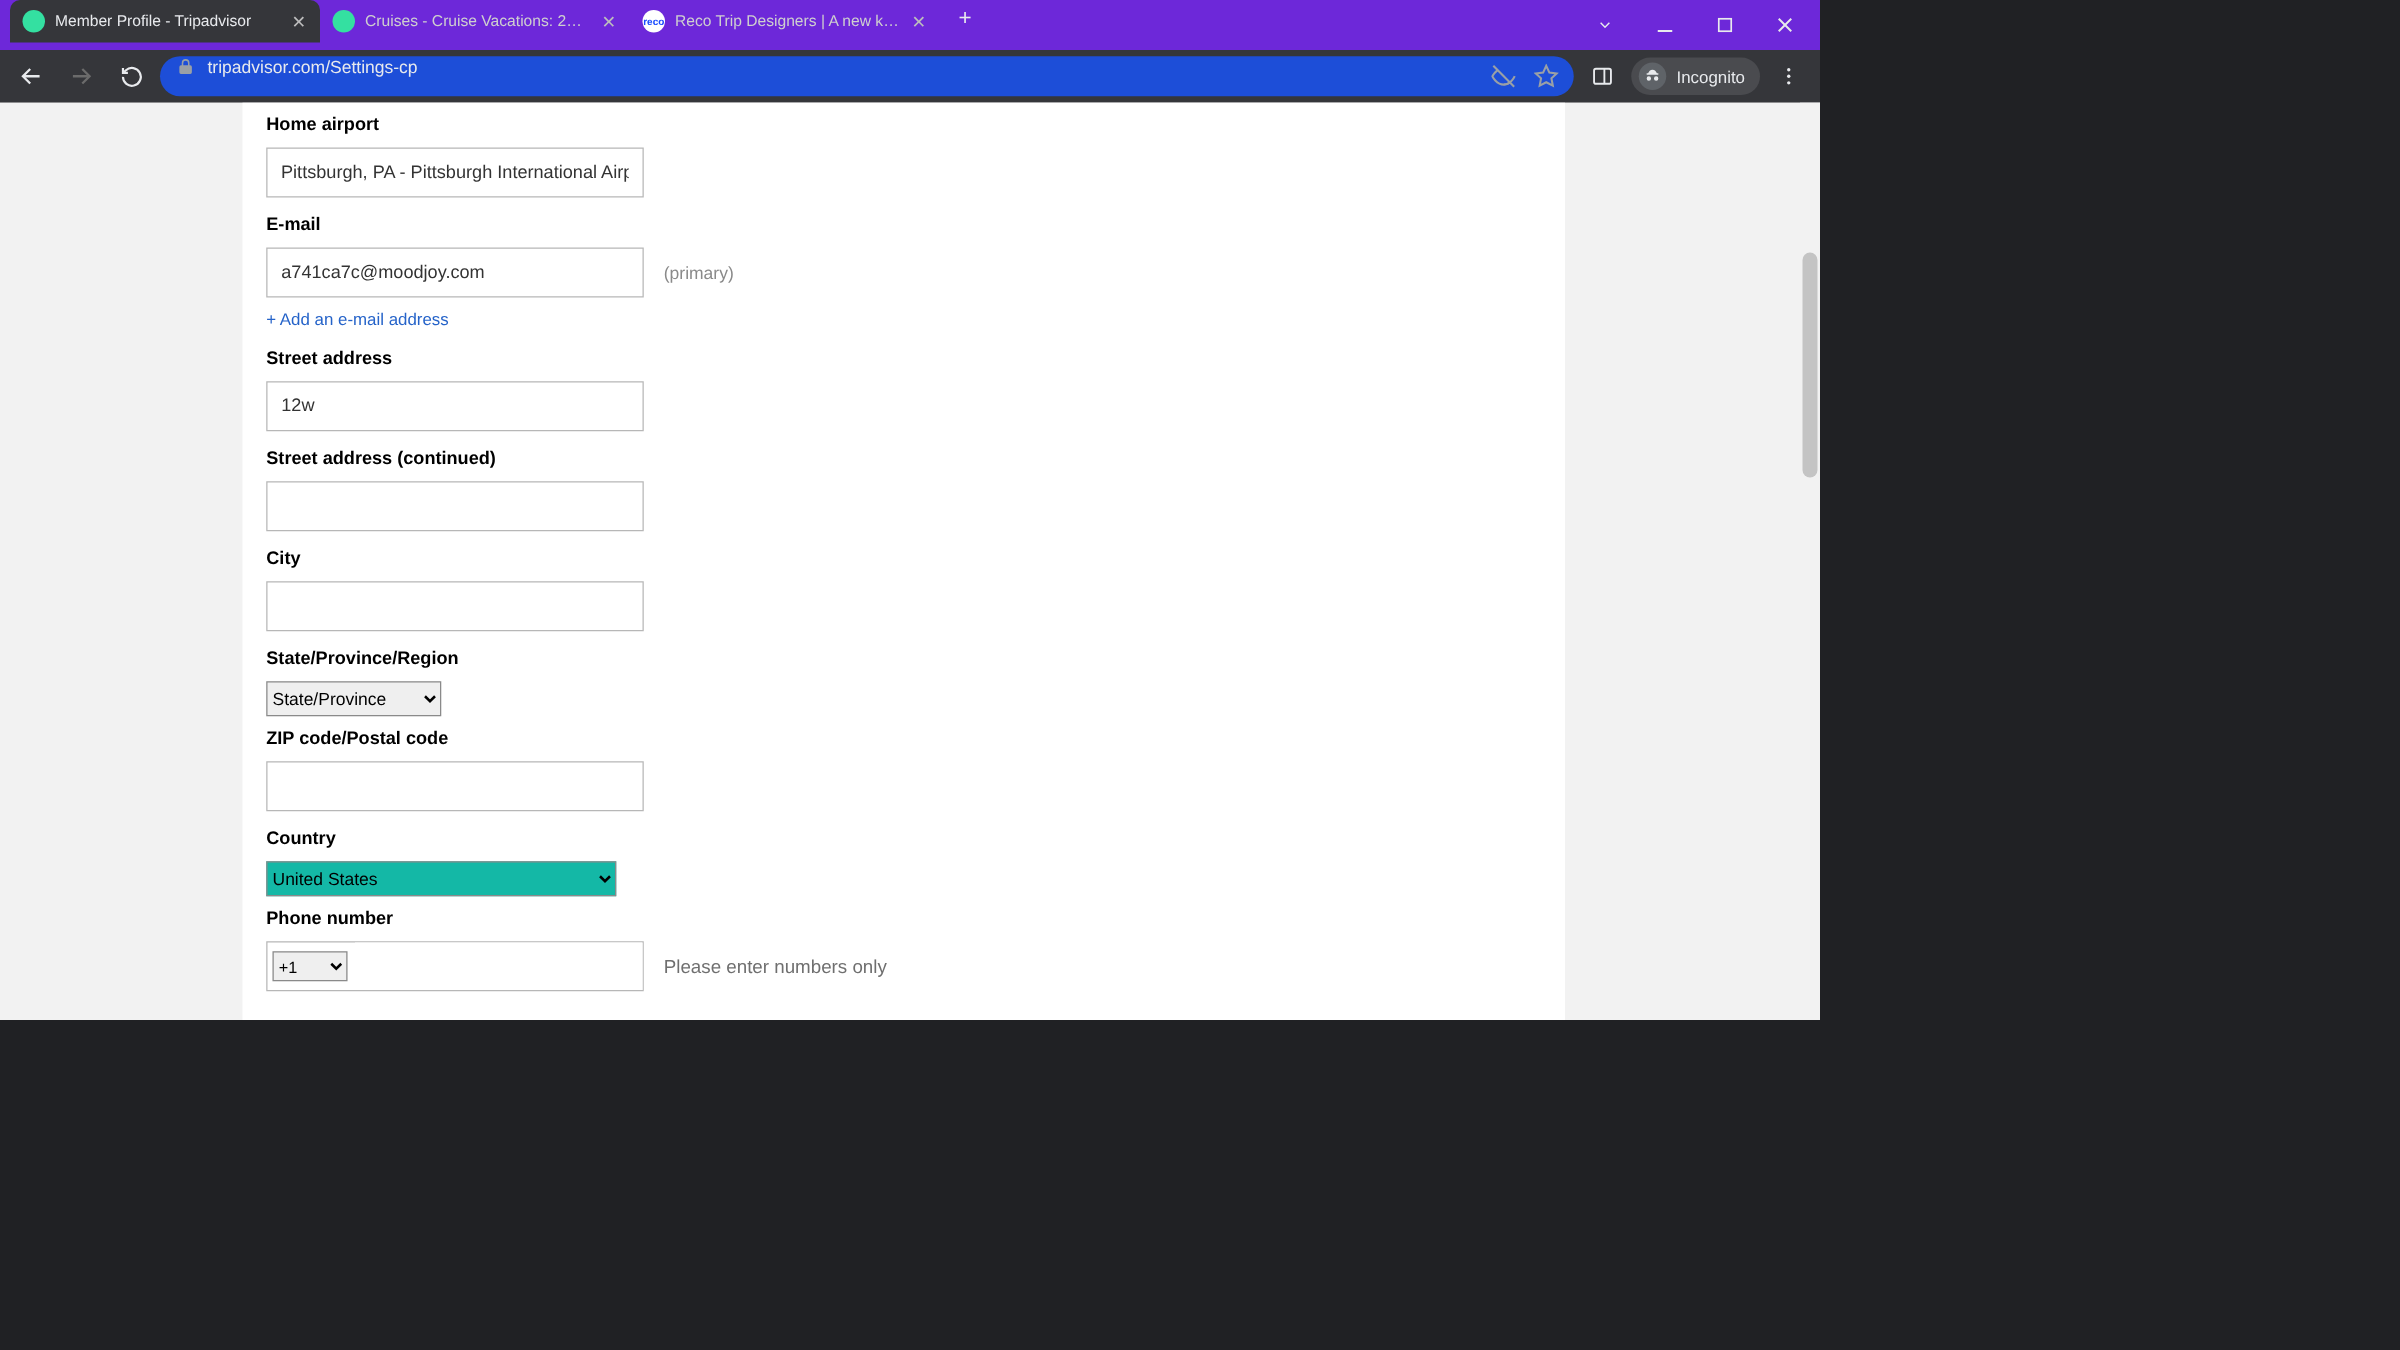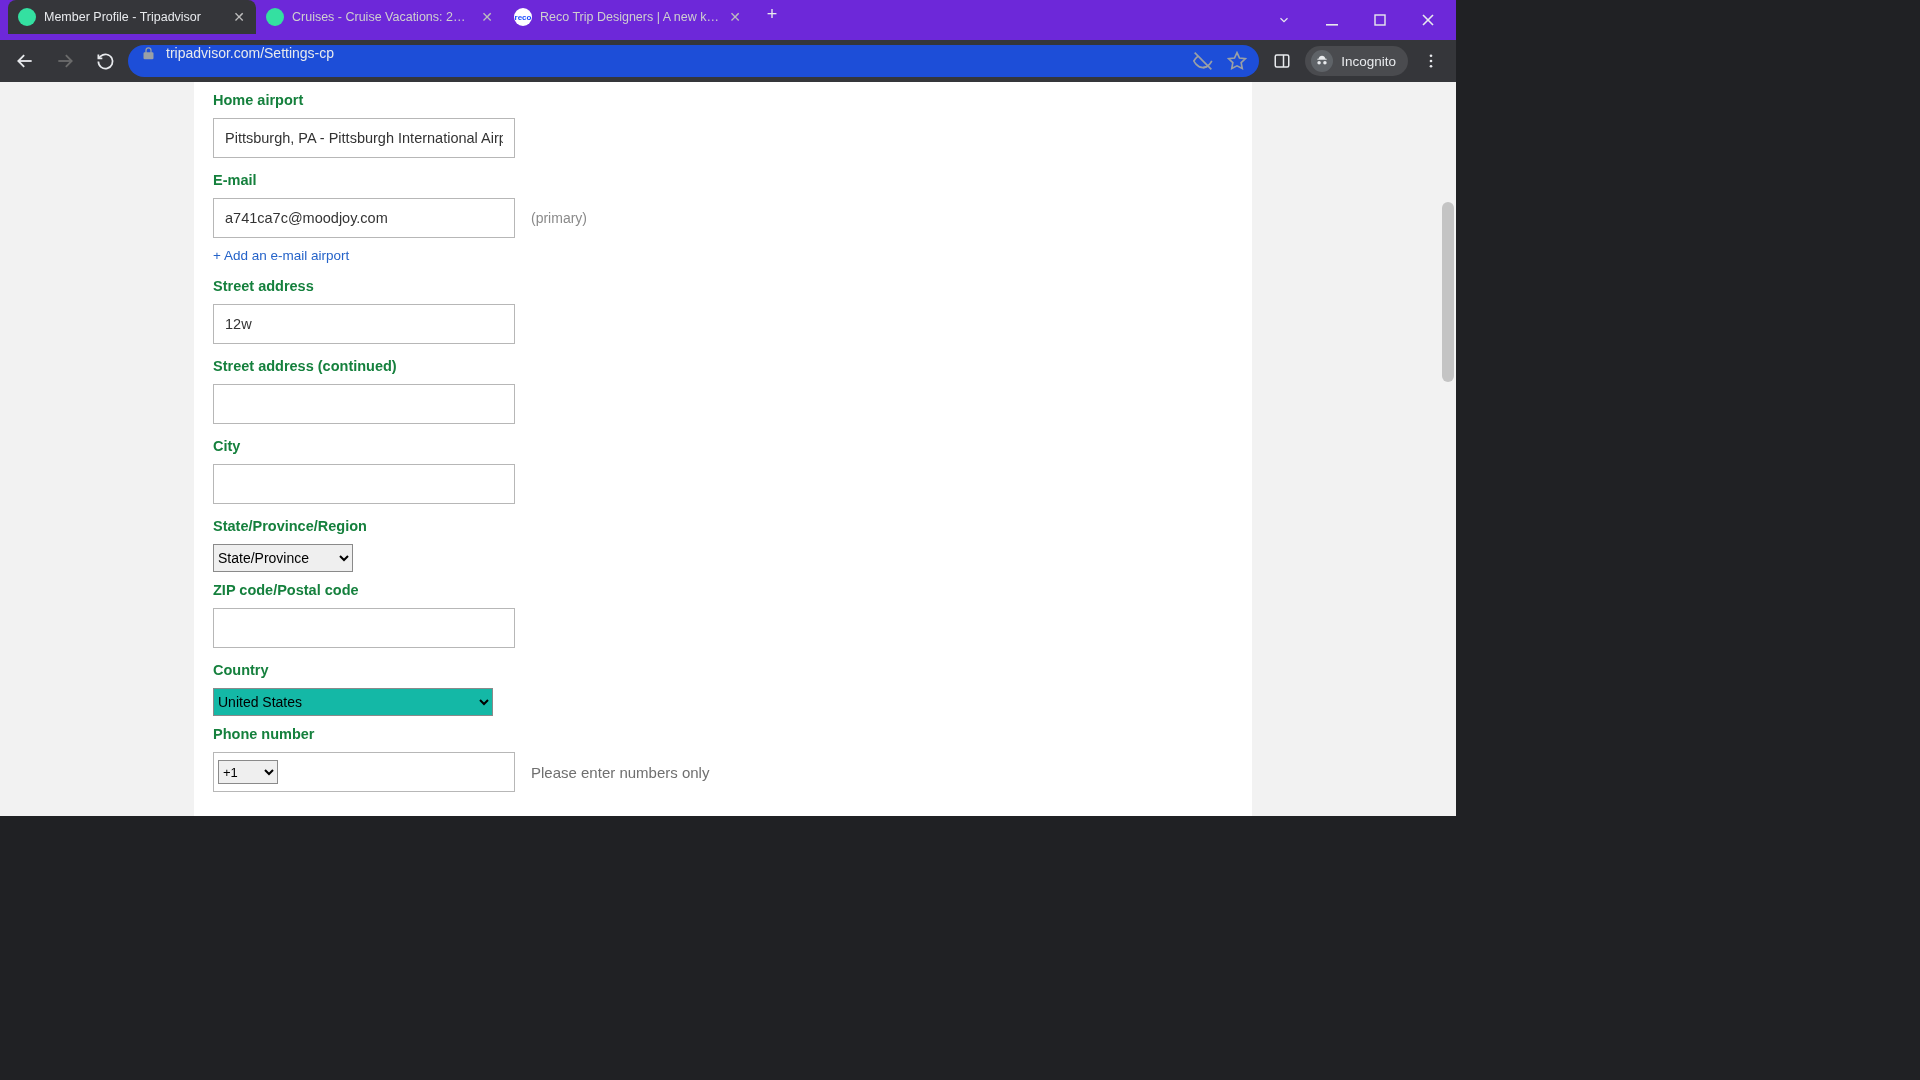--- a/index.html
+++ b/index.html
@@ -42,21 +42,21 @@
   .incognito-chip { display:flex; align-items:center; gap:8px; background:#4a4b4f; color:#e8eaed; padding:4px 12px 4px 6px; border-radius:16px; font-size:13.5px;}
   .incognito-chip .ii { width:22px; height:22px; border-radius:50%; background:#5f6368; display:flex; align-items:center; justify-content:center;}
 
   
   .viewport { height: calc(816px - 40px - 42px); background:#f2f2f2; overflow:hidden; position:relative;}
   .page {
     width: 1058px; background:#ffffff; margin-left: 194px; min-height: 100%;
     padding: 6px 0 40px 0;
   }
   .form-col { margin-left: 19px; }
-  .label { color:#15803d; font-size:14.5px; font-weight:600; margin-top:14px; margin-bottom:10px;}
+  .label { color:#000000; font-size:14.5px; font-weight:600; margin-top:14px; margin-bottom:10px;}
   .label.first { margin-top: 4px; font-weight:700;}
   .field-row { display:flex; align-items:center; gap:16px; }
   .text-input {
     width: 302px; height: 40px; border:1px solid #b7b7b7; background:#fff;
     padding: 0 11px; font-size:14.5px; color:#333; outline:none;
   }
   .primary-note { color:#8a8a8a; font-size:14px; }
   .link { color:#2563c9; font-size:13.5px; margin-top:10px; display:inline-block; cursor:pointer;}
   .select {
     height: 28px; border:1px solid #8a8a8a; background:#efefef; font-size:14px; padding: 0 0;
@@ -191,21 +191,21 @@
     <div class="form-col">
 
       <div class="label first">Home airport</div>
       <input class="text-input" value="Pittsburgh, PA - Pittsburgh International Airport (P" style="">
 
       <div class="label">E-mail</div>
       <div class="field-row">
         <input class="text-input" value="a741ca7c@moodjoy.com" style="">
         <span class="primary-note">(primary)</span>
       </div>
-      <a class="link">+ Add an e-mail airport</a>
+      <a class="link">+ Add an e-mail address</a>
 
       <div class="label">Street address</div>
       <div style="position:relative; width:302px;">
         <input class="text-input" value="12w" style="">
       </div>
 
       <div class="label">Street address (continued)</div>
       <input class="text-input" value="" style="">
 
       <div class="label">City</div>

